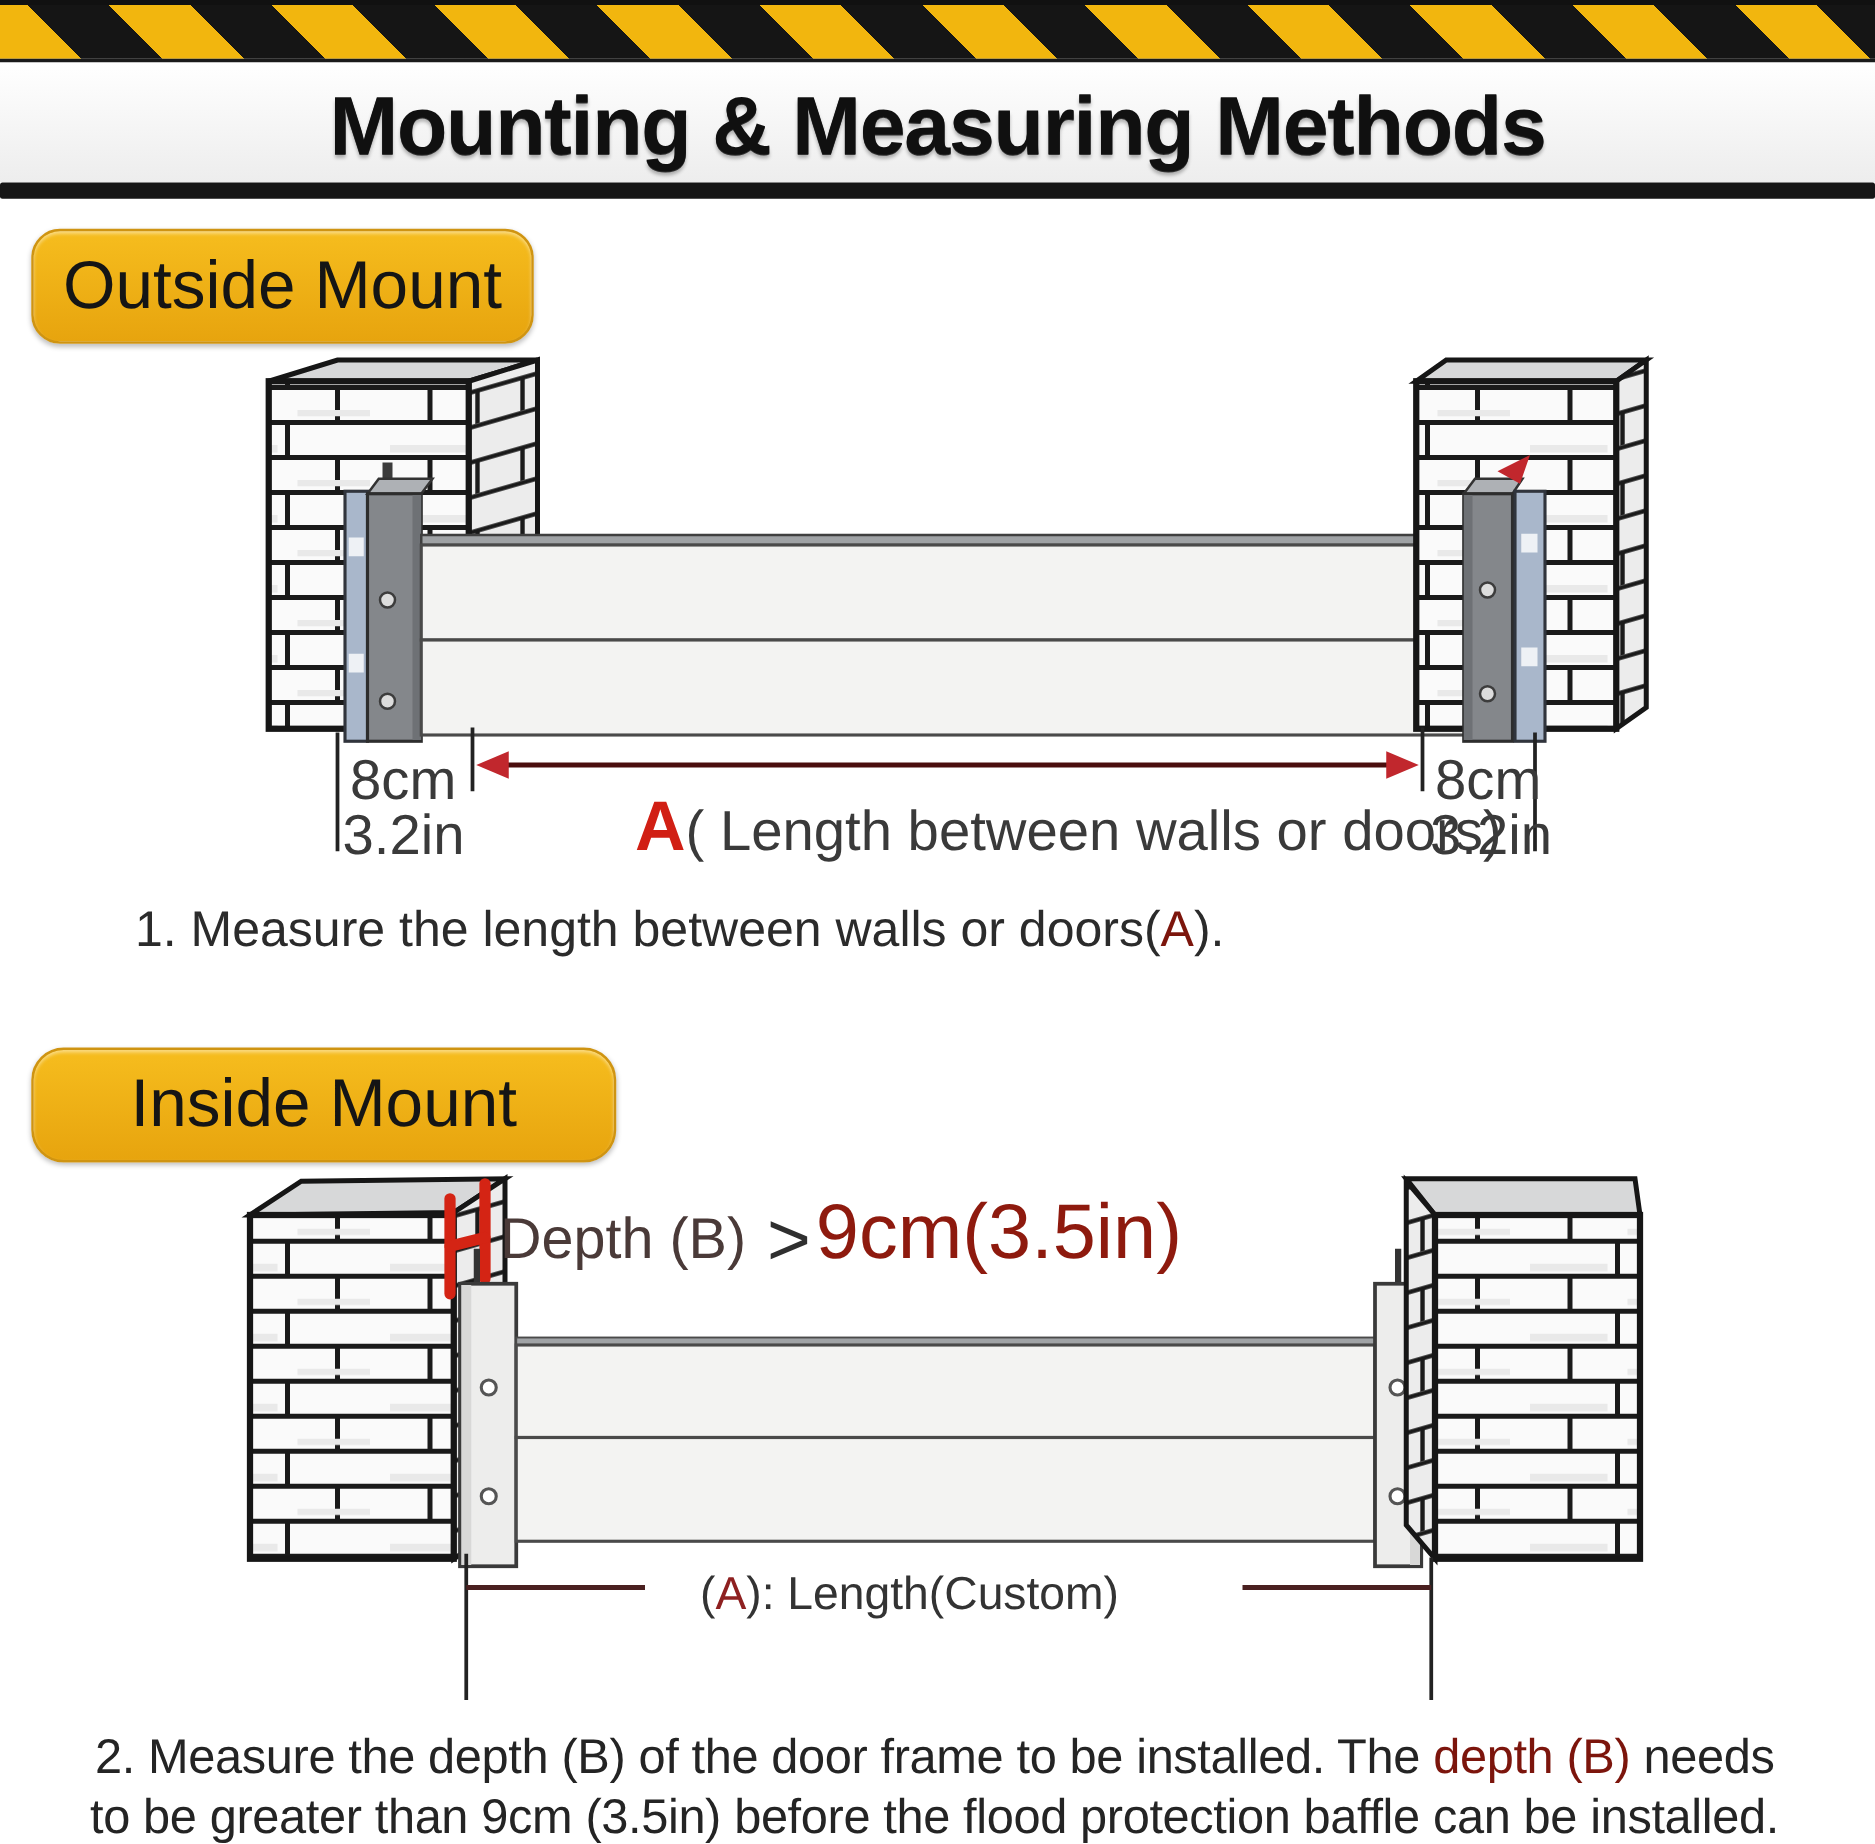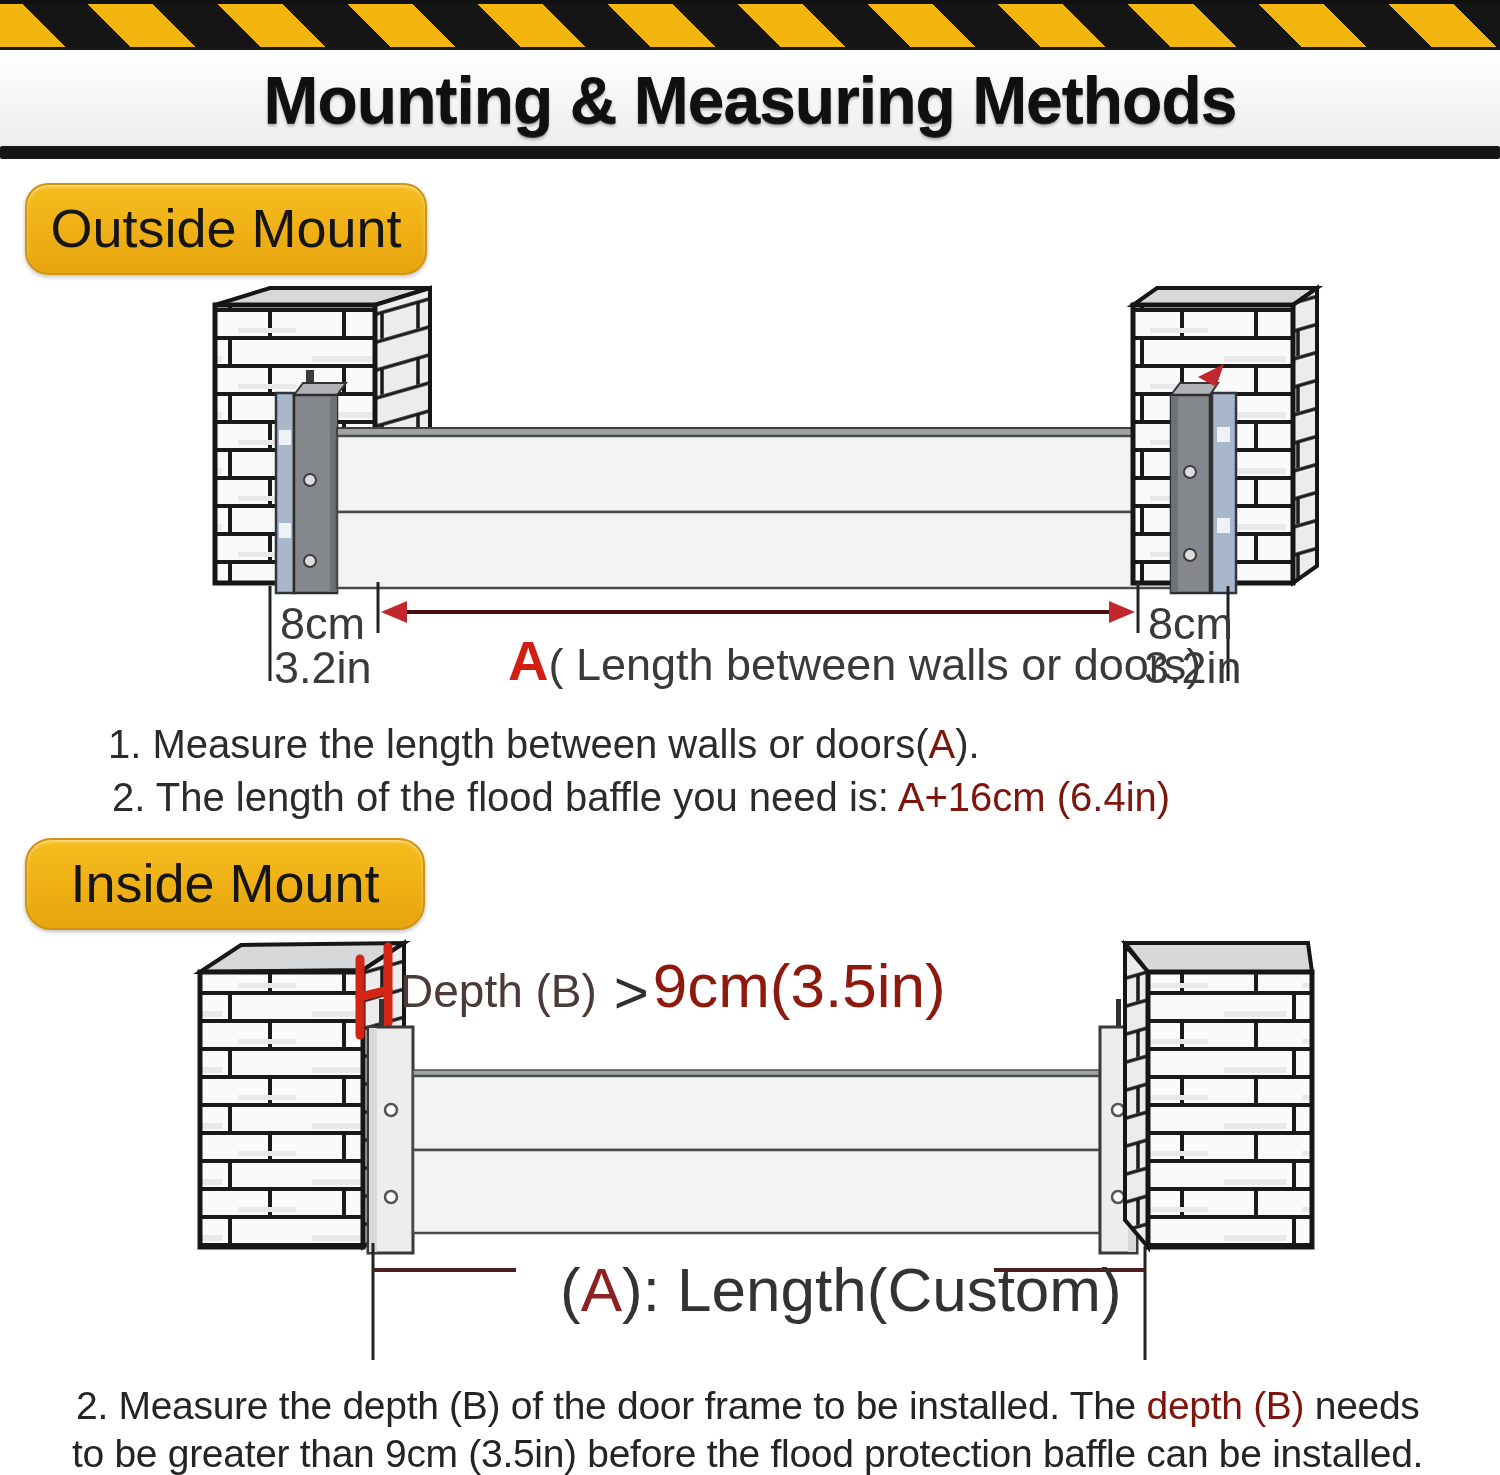--- a/index.html
+++ b/index.html
@@ -31,36 +31,36 @@
   .blackbar{position:absolute;left:0;top:146px;width:1500px;height:13px;background:#161616;border-radius:2px;}
   
   .badge{
     position:absolute;height:92px;border-radius:26px;
     background:linear-gradient(#f6bd1e,#e7a40e);
     border:2px solid #cf9412;box-sizing:border-box;
     text-align:center;line-height:86px;font-size:54px;color:#151515;
     box-shadow:0 2px 4px rgba(0,0,0,0.25), inset 0 2px 3px rgba(255,255,255,0.45);
   }
   .badge1{left:25px;top:183px;width:402px;border-radius:23px;}
-  .badge2{left:25px;top:838px;width:400px;}
+  .badge2{left:25px;top:838px;width:468px;}
   
   .diag{position:absolute;left:0;width:1500px;height:430px;}
   .diag1{top:280px;}
   .diag2{top:935px;}
   
   .lbl{position:absolute;white-space:nowrap;z-index:5;}
   .dim{font-size:45px;color:#3a3a3a;}
   .alabel{font-size:45px;color:#3a3a3a;}
   .alabel .bigA{font-size:56px;font-weight:700;color:#d11f14;}
   .steps{font-size:40px;color:#2b2b2b;}
   .maroon{color:#7c150c;}
   .depthlbl{font-size:46px;color:#4a3a38;}
   .depthlbl .gt{font-size:60px;color:#2f2f2f;vertical-align:-6px;padding:0 4px;}
   .depthlbl .dval{font-size:62px;color:#8e1a0e;}
-  .lenlbl{font-size:62px;color:#333;}
+  .lenlbl{font-size:37px;color:#333;}
   .lenlbl .marA{color:#8e2020;}
   .bottomtxt{font-size:39px;color:#242424;letter-spacing:-0.3px;}
 </style>
 </head>
 <body>
 
 <div class="page">
 
   <div class="banner">
     <div class="stripes"></div>
@@ -149,21 +149,20 @@
     </g>
   </svg>
 
   <div class="lbl dim" style="left:280px;top:598px;">8cm</div>
   <div class="lbl dim" style="left:274px;top:642px;">3.2in</div>
   <div class="lbl alabel" style="left:508px;top:628px;"><span class="bigA">A</span><span>( Length between walls or doors)</span></div>
   <div class="lbl dim" style="left:1148px;top:598px;">8cm</div>
   <div class="lbl dim" style="left:1144px;top:642px;">3.2in</div>
 
   <div class="lbl steps" style="left:108px;top:722px;"><span>1. Measure the length between walls or doors(</span><span class="maroon">A</span><span>).</span></div>
-  <div class="lbl steps" style="left:112px;top:775px;"><span>2. The length of the flood baffle you need is: </span><span class="maroon">A+16cm (6.4in)</span></div>
 
   <div class="badge badge2">Inside Mount</div>
 
   <svg class="diag diag2" viewBox="0 0 1500 430">
 
     <g>
       <polygon points="200,37 363,35 404,8 241,10" fill="#d7d8d9" stroke="#161616" stroke-width="4"></polygon>
       <polygon points="363,35 404,8 404,285 363,312" fill="url(#brickS)" stroke="#161616" stroke-width="4"></polygon>
       <rect x="200" y="37" width="163" height="275" fill="url(#brickA)" stroke="#161616" stroke-width="5"></rect>
     </g>

